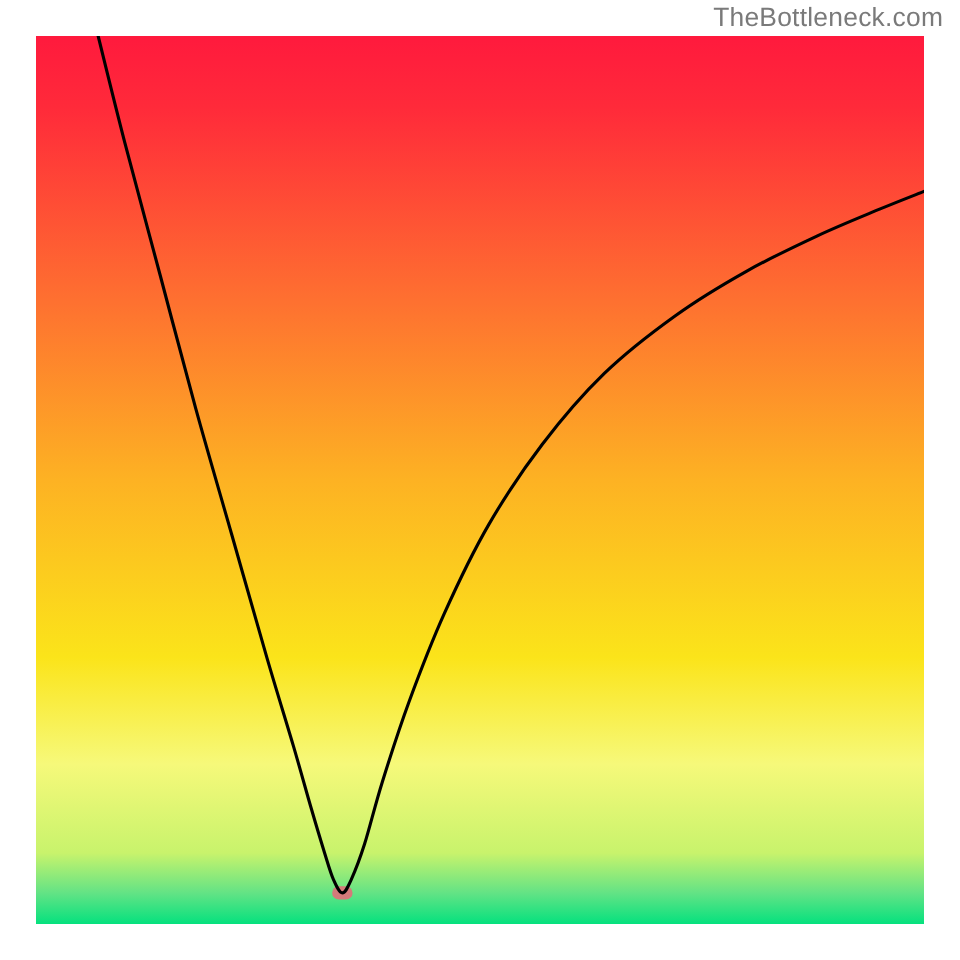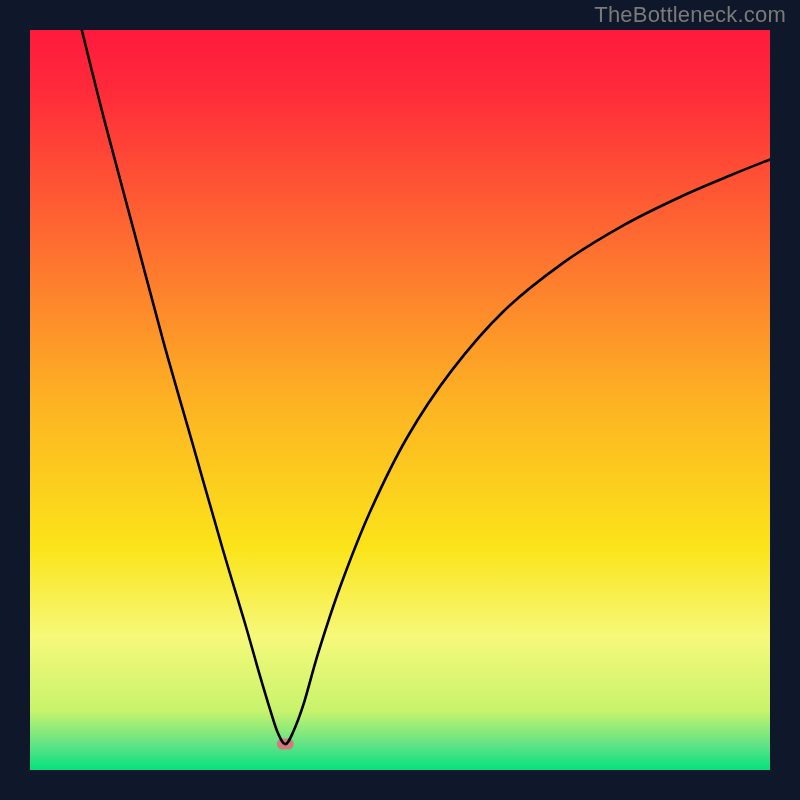--- a/index.html
+++ b/index.html
@@ -8,21 +8,21 @@
     width: 800px;
     height: 800px;
     background: #000;
     overflow: hidden;
     font-family: Arial, Helvetica, sans-serif;
   }
   .frame {
     position: relative;
     width: 800px;
     height: 800px;
-    background: #0f172a;
+    background: #ffffff;
   }
   .watermark {
     position: absolute;
     top: 2px;
     right: 14px;
     color: #7a7a7a;
     font-size: 22px;
     font-weight: 500;
     letter-spacing: 0.2px;
     z-index: 5;

